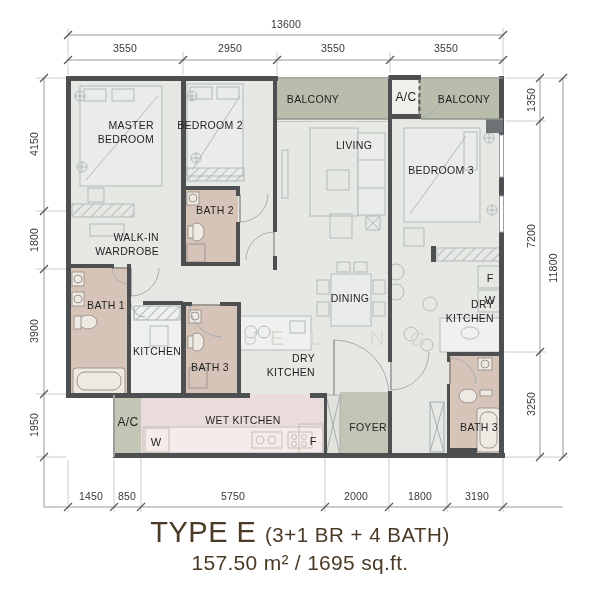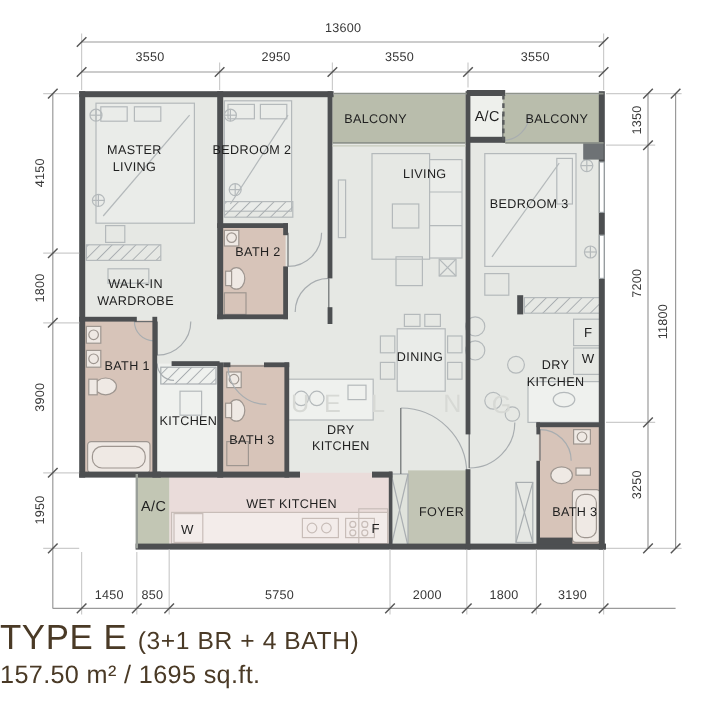--- a/index.html
+++ b/index.html
@@ -1,29 +1,29 @@
 <!DOCTYPE html>
 <html><head>
 <meta charset="utf-8">
 <style>
   html,body{margin:0;padding:0;background:#ffffff;}
   #stage{position:relative;width:600px;height:600px;background:#ffffff;overflow:hidden;
          font-family:"Liberation Sans",sans-serif;}
   #plan-svg{position:absolute;left:0;top:0;}
   .lbl{position:absolute;transform:translate(-50%,-50%);font:400 10.5px/1.3 "Liberation Sans",sans-serif;
-       color:#1f1f1f;text-align:center;letter-spacing:.3px;white-space:nowrap;}
+       color:#1f1f1f;text-align:right;letter-spacing:.3px;white-space:nowrap;}
   .wrap{white-space:normal;}
   .small{font-size:12px;}
   .appl{font-size:11px;letter-spacing:0;}
   .dim{position:absolute;transform:translate(-50%,-50%);font:400 10.5px/1 "Liberation Sans",sans-serif;
        color:#383838;letter-spacing:.2px;white-space:nowrap;}
   .vdim{transform:translate(-50%,-50%) rotate(-90deg);}
   .wm{position:absolute;transform:translate(-50%,-50%);font:400 21px/1 "Liberation Sans",sans-serif;
       color:#d7d9d5;}
-  #title-block{position:absolute;left:0;top:516px;width:600px;color:#4a3a26;}
+  #title-block{position:absolute;left:0;top:516px;width:600px;text-align:center;color:#4a3a26;}
   #title-line1{font-size:29px;letter-spacing:.5px;}
   #title-line1 .cfg{font-size:20.5px;letter-spacing:.5px;}
   #title-line2{font-size:21px;margin-top:2px;letter-spacing:.3px;}
 </style>
 </head>
 <body>
 
 <div id="stage">
 
 <svg id="plan-svg" width="600" height="600" viewBox="0 0 600 600">
@@ -311,21 +311,21 @@
     </g>
   </g>
 </svg>
 
 <span class="wm" style="left:250px;top:337px">U</span>
 <span class="wm" style="left:277px;top:337px">E</span>
 <span class="wm" style="left:315px;top:337px">L</span>
 <span class="wm" style="left:377px;top:337px">N</span>
 <span class="wm" style="left:418px;top:338px">G</span>
 
-<div class="lbl wrap" style="left:112px;top:133px;width:84px">MASTER LIVING</div>
+<div class="lbl wrap" style="left:112px;top:133px;width:84px">MASTER BEDROOM</div>
 <div class="lbl" style="left:210px;top:126px">BEDROOM 2</div>
 <div class="lbl" style="left:313px;top:100px">BALCONY</div>
 <div class="lbl small" style="left:406px;top:98px">A/C</div>
 <div class="lbl" style="left:464px;top:100px">BALCONY</div>
 <div class="lbl" style="left:354px;top:146px">LIVING</div>
 <div class="lbl" style="left:441px;top:171px">BEDROOM 3</div>
 <div class="lbl wrap" style="left:113px;top:245px;width:92px">WALK-IN WARDROBE</div>
 <div class="lbl" style="left:215px;top:211px">BATH 2</div>
 <div class="lbl" style="left:106px;top:306px">BATH 1</div>
 <div class="lbl" style="left:350px;top:299px">DINING</div>

